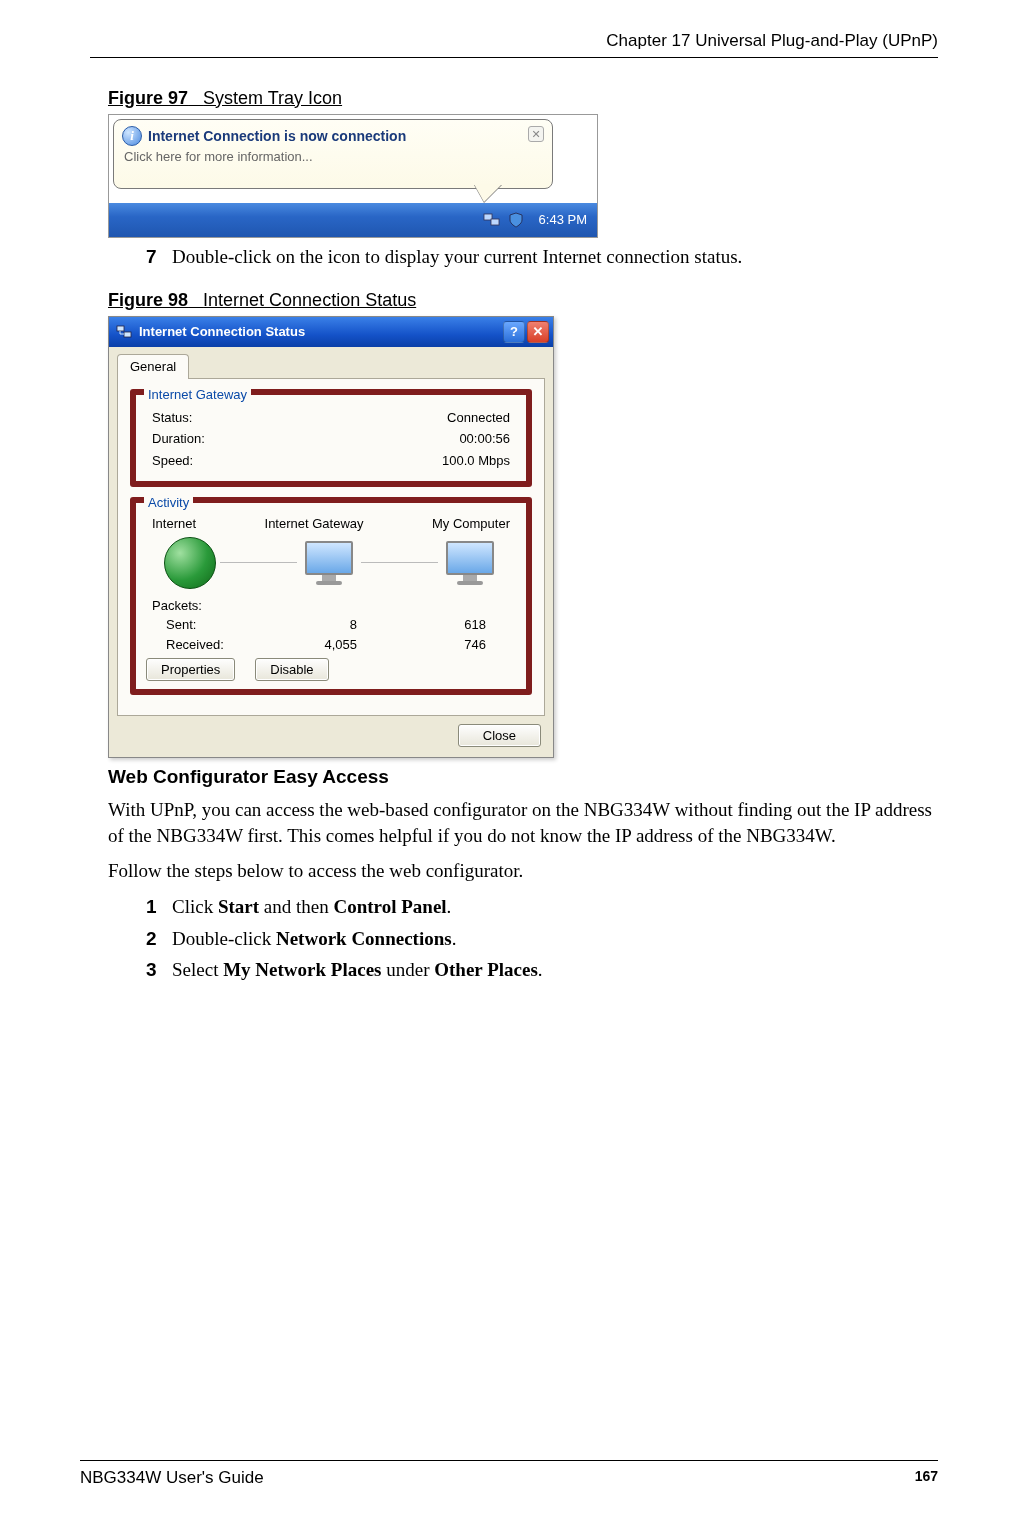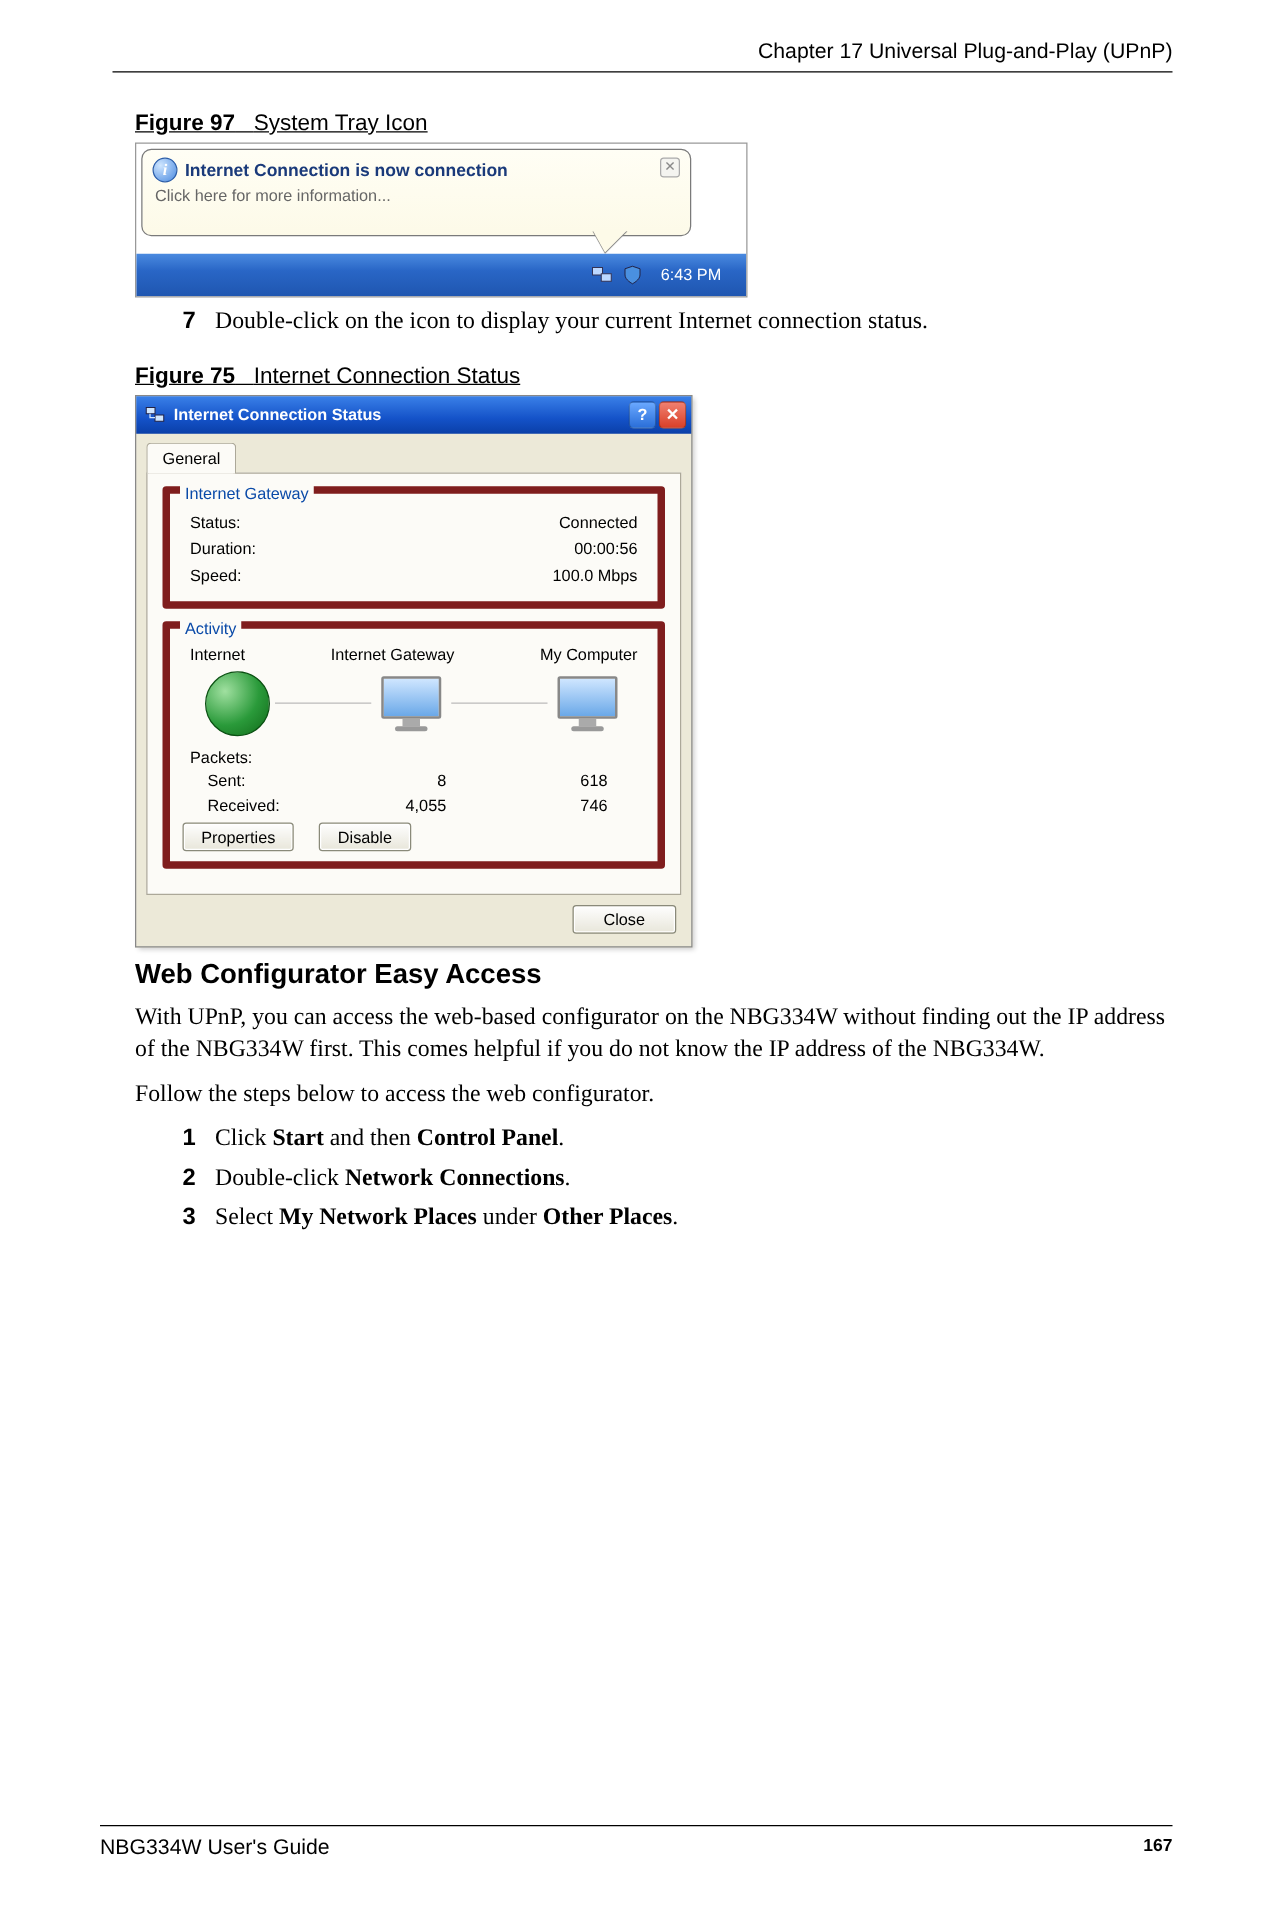--- a/index.html
+++ b/index.html
@@ -47,21 +47,21 @@
   }
   .numbered-line .num {
     font-family: Arial, Helvetica, sans-serif;
     font-weight: bold;
     min-width: 26px;
   }
   .numbered-line .txt { flex: 1; }
   .section-heading {
     font-family: Arial, Helvetica, sans-serif;
     font-weight: bold;
-    font-size: 22px;
+    font-size: 19px;
     margin-top: 4px;
     margin-bottom: 8px;
   }
   .body-para { margin-bottom: 10px; }
   .steps { margin-left: 38px; margin-top: 8px; }
   .steps .step { display: flex; margin-bottom: 6px; }
   .steps .step .num {
     font-family: Arial, Helvetica, sans-serif;
     font-weight: bold;
     min-width: 26px;
@@ -142,21 +142,21 @@
     border-top: 18px solid #fdfae8;
     filter: drop-shadow(0 1px 0 #7a7a7a);
   }
   .fig97 .taskbar {
     position: absolute;
     left: 0; right: 0; bottom: 0;
     height: 34px;
     background: linear-gradient(#4a8ae0, #2966c6 40%, #1f56b0);
     display: flex; align-items: center;
     justify-content: flex-end;
-    padding-right: 16px;
+    padding-right: 6px;
     gap: 6px;
   }
   .fig97 .tray-icon {
     width: 18px; height: 18px;
     display:flex; align-items:center; justify-content:center;
   }
   .fig97 .clock {
     font-family: Tahoma, Arial, sans-serif;
     color: #fff; font-size: 13px;
     margin-left: 8px; margin-right: 4px;
@@ -349,21 +349,21 @@
         <div class="clock">6:43 PM</div>
       </div>
     </div>
 
     <div class="numbered-line">
       <span class="num">7</span>
       <span class="txt">Double-click on the icon to display your current Internet connection status.</span>
     </div>
 
     <div class="figure-caption">
-      <b>Figure 75</b>&nbsp;&nbsp;
+      <b>Figure 98</b>&nbsp;&nbsp;
       <span>Internet Connection Status</span>
     </div>
 
     <div class="fig98">
       <div class="titlebar">
         <span class="tb-icon">
           <svg width="16" height="16" viewBox="0 0 16 16">
               <rect x="1" y="2" width="7" height="5" fill="#cfe6ff" stroke="#224" stroke-width="0.8"></rect>
               <rect x="8" y="8" width="7" height="5" fill="#cfe6ff" stroke="#224" stroke-width="0.8"></rect>
               <path d="M4 7 V10 H8" stroke="#cfe6ff" stroke-width="1" fill="none"></path>

